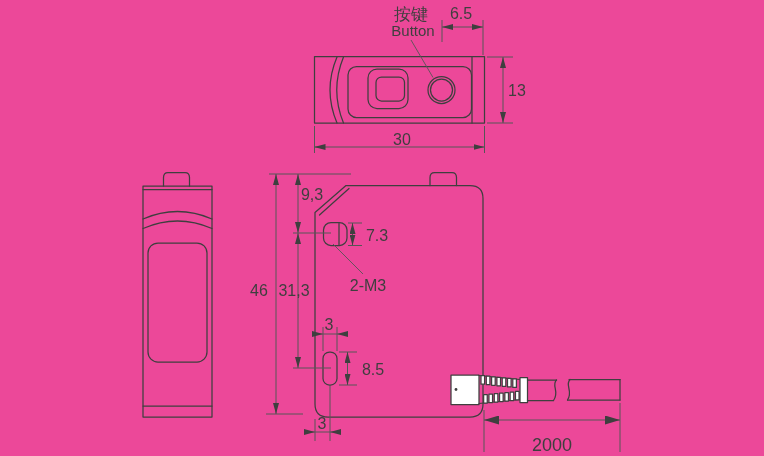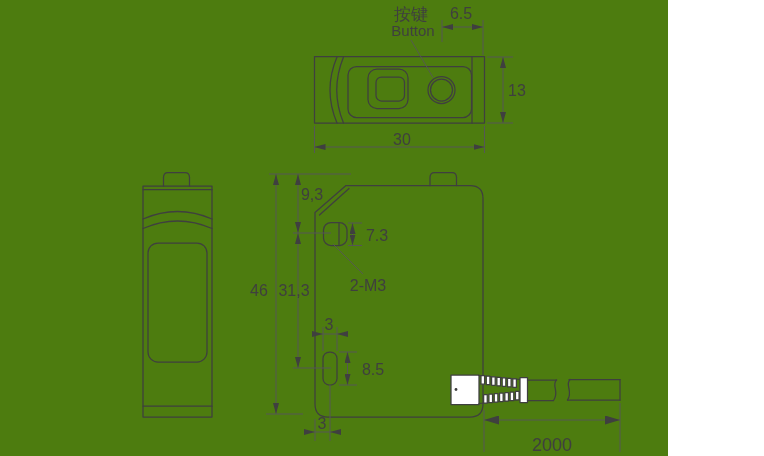--- a/index.html
+++ b/index.html
@@ -1,16 +1,16 @@
 <!DOCTYPE html>
 <html><head>
 <meta charset="utf-8">
 <style>
   html,body{margin:0;padding:0;background:#fff;}
-  #stage{position:relative;width:668px;height:456px;background:#4d7c0f;overflow:hidden;
+  #stage{position:relative;width:764px;height:456px;background:#ec4899;overflow:hidden;
          font-family:"Liberation Sans", sans-serif;}
   svg{display:block;}
   text{font-family:"Liberation Sans", sans-serif; fill:#3f3f3f;}
   .dimtxt{font-size:16px;}
   .part{fill:none;stroke:#3f3f3f;stroke-width:1.25;stroke-linecap:round;stroke-linejoin:round;}
   .partw{fill:#ffffff;stroke:#3f3f3f;stroke-width:1.25;stroke-linejoin:round;}
   .dim{fill:none;stroke:#565656;stroke-width:1;}
   .thin{fill:none;stroke:#565656;stroke-width:0.9;}
 </style>
 </head>

